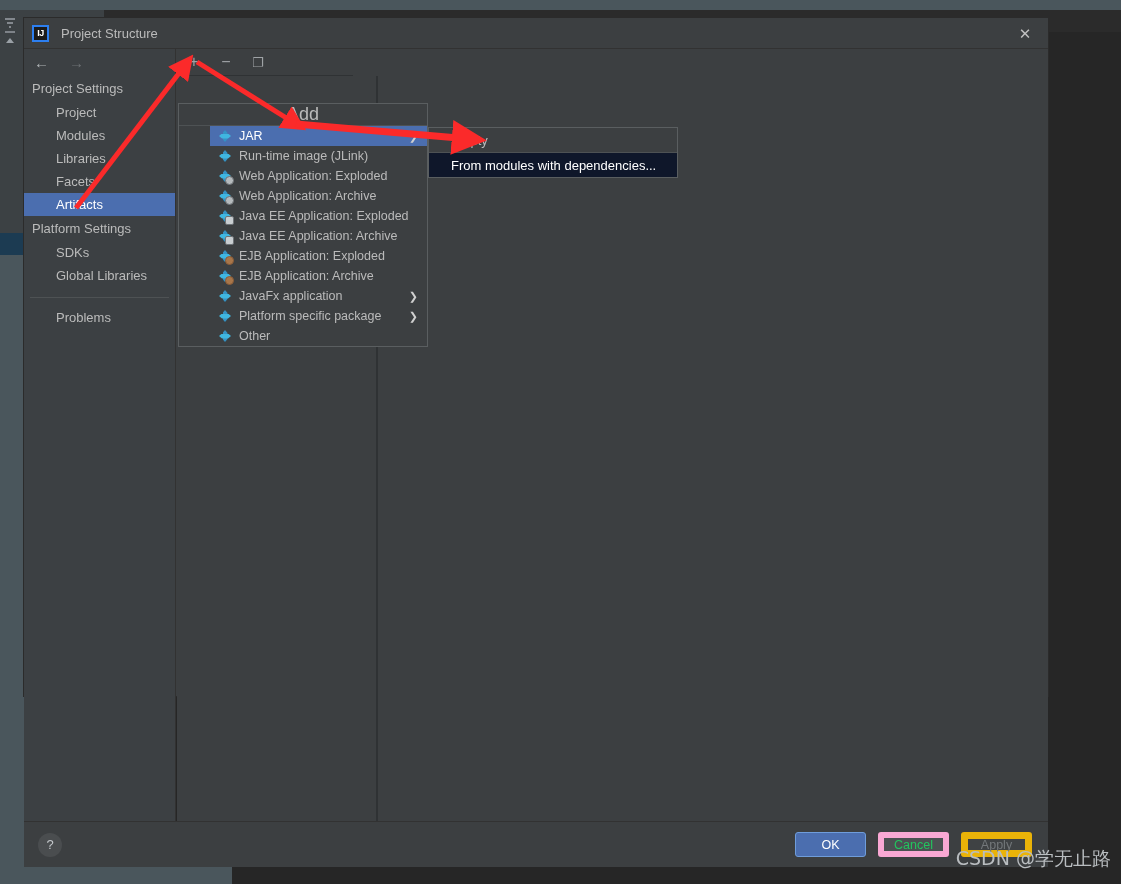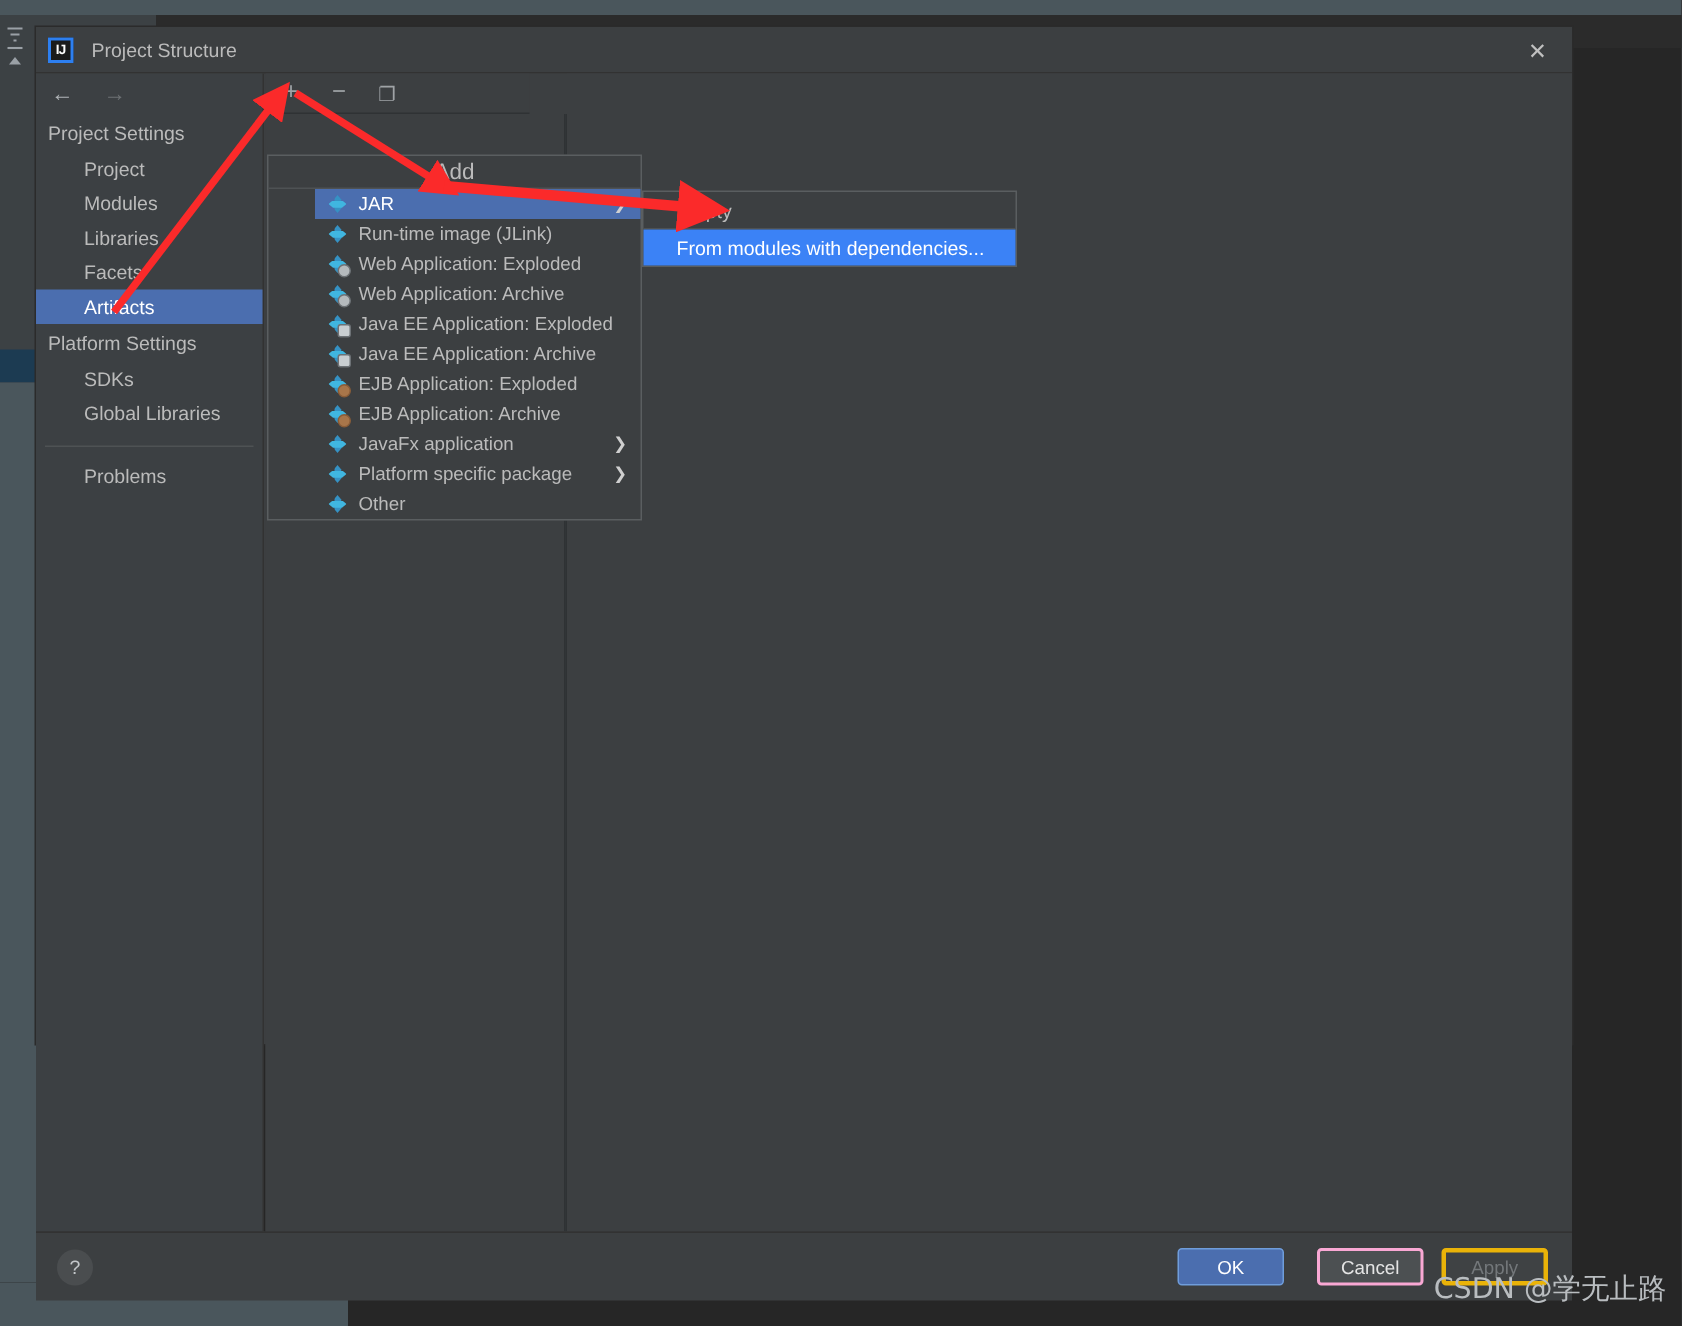--- a/index.html
+++ b/index.html
@@ -169,21 +169,21 @@
     position: absolute;
     left: 154px; top: 54px;
     width: 250px;
     background: #3c3f41;
     border: 1px solid #5a5e60;
     z-index: 40;
   }
   #add-menu-header {
     height: 22px;
     display: flex; align-items: center; justify-content: center;
-    color: #bbbbbb; font-size: 15px;
+    color: #bbbbbb; font-size: 18px;
     border-bottom: 1px solid #4e5254;
   }
   .menu-item {
     height: 20px;
     display: flex; align-items: center;
     padding-left: 8px;
     color: #bbbbbb; font-size: 12.5px;
     cursor: pointer;
     position: relative;
     white-space: nowrap;
@@ -244,21 +244,21 @@
     z-index: 50;
   }
   .sub-item {
     height: 24px;
     display: flex; align-items: center;
     padding-left: 22px;
     color: #bbbbbb; font-size: 13px;
     cursor: pointer;
     white-space: nowrap;
   }
-  .sub-item.selected { background: #3b82f6; color: #ffffff; }
+  .sub-item.selected { background: #0f172a; color: #ffffff; }
   .sub-sep { height: 1px; background: #4e5254; }
 
   
   #footer {
     position: absolute; left: 0; bottom: 0;
     width: 100%; height: 46px;
     background: #3c3f41;
     border-top: 1px solid #323232;
     display: flex; align-items: center;
   }
@@ -282,27 +282,26 @@
     display: flex; align-items: center; justify-content: center;
     cursor: pointer;
   }
   .btn.primary {
     background: #4b6eaf;
     border: 1px solid #6f9ddb;
     color: #ffffff;
   }
   .btn.normal {
     background: #4c5052;
-    border: 2px solid #f9a8d4;
-    color: #e5e5e5;
-    margin-left: 10px;
+    border: 6px solid #f9a8d4;
+    color: #22c55e;
   }
   .btn.disabled {
     background: #3f4244;
-    border: 3px solid #eab308;
+    border: 7px solid #eab308;
     color: #73777a;
     cursor: default;
   }
 
   
   #annotations {
     position: absolute; left: 0; top: 0;
     width: 1121px; height: 884px;
     pointer-events: none;
     z-index: 90;

